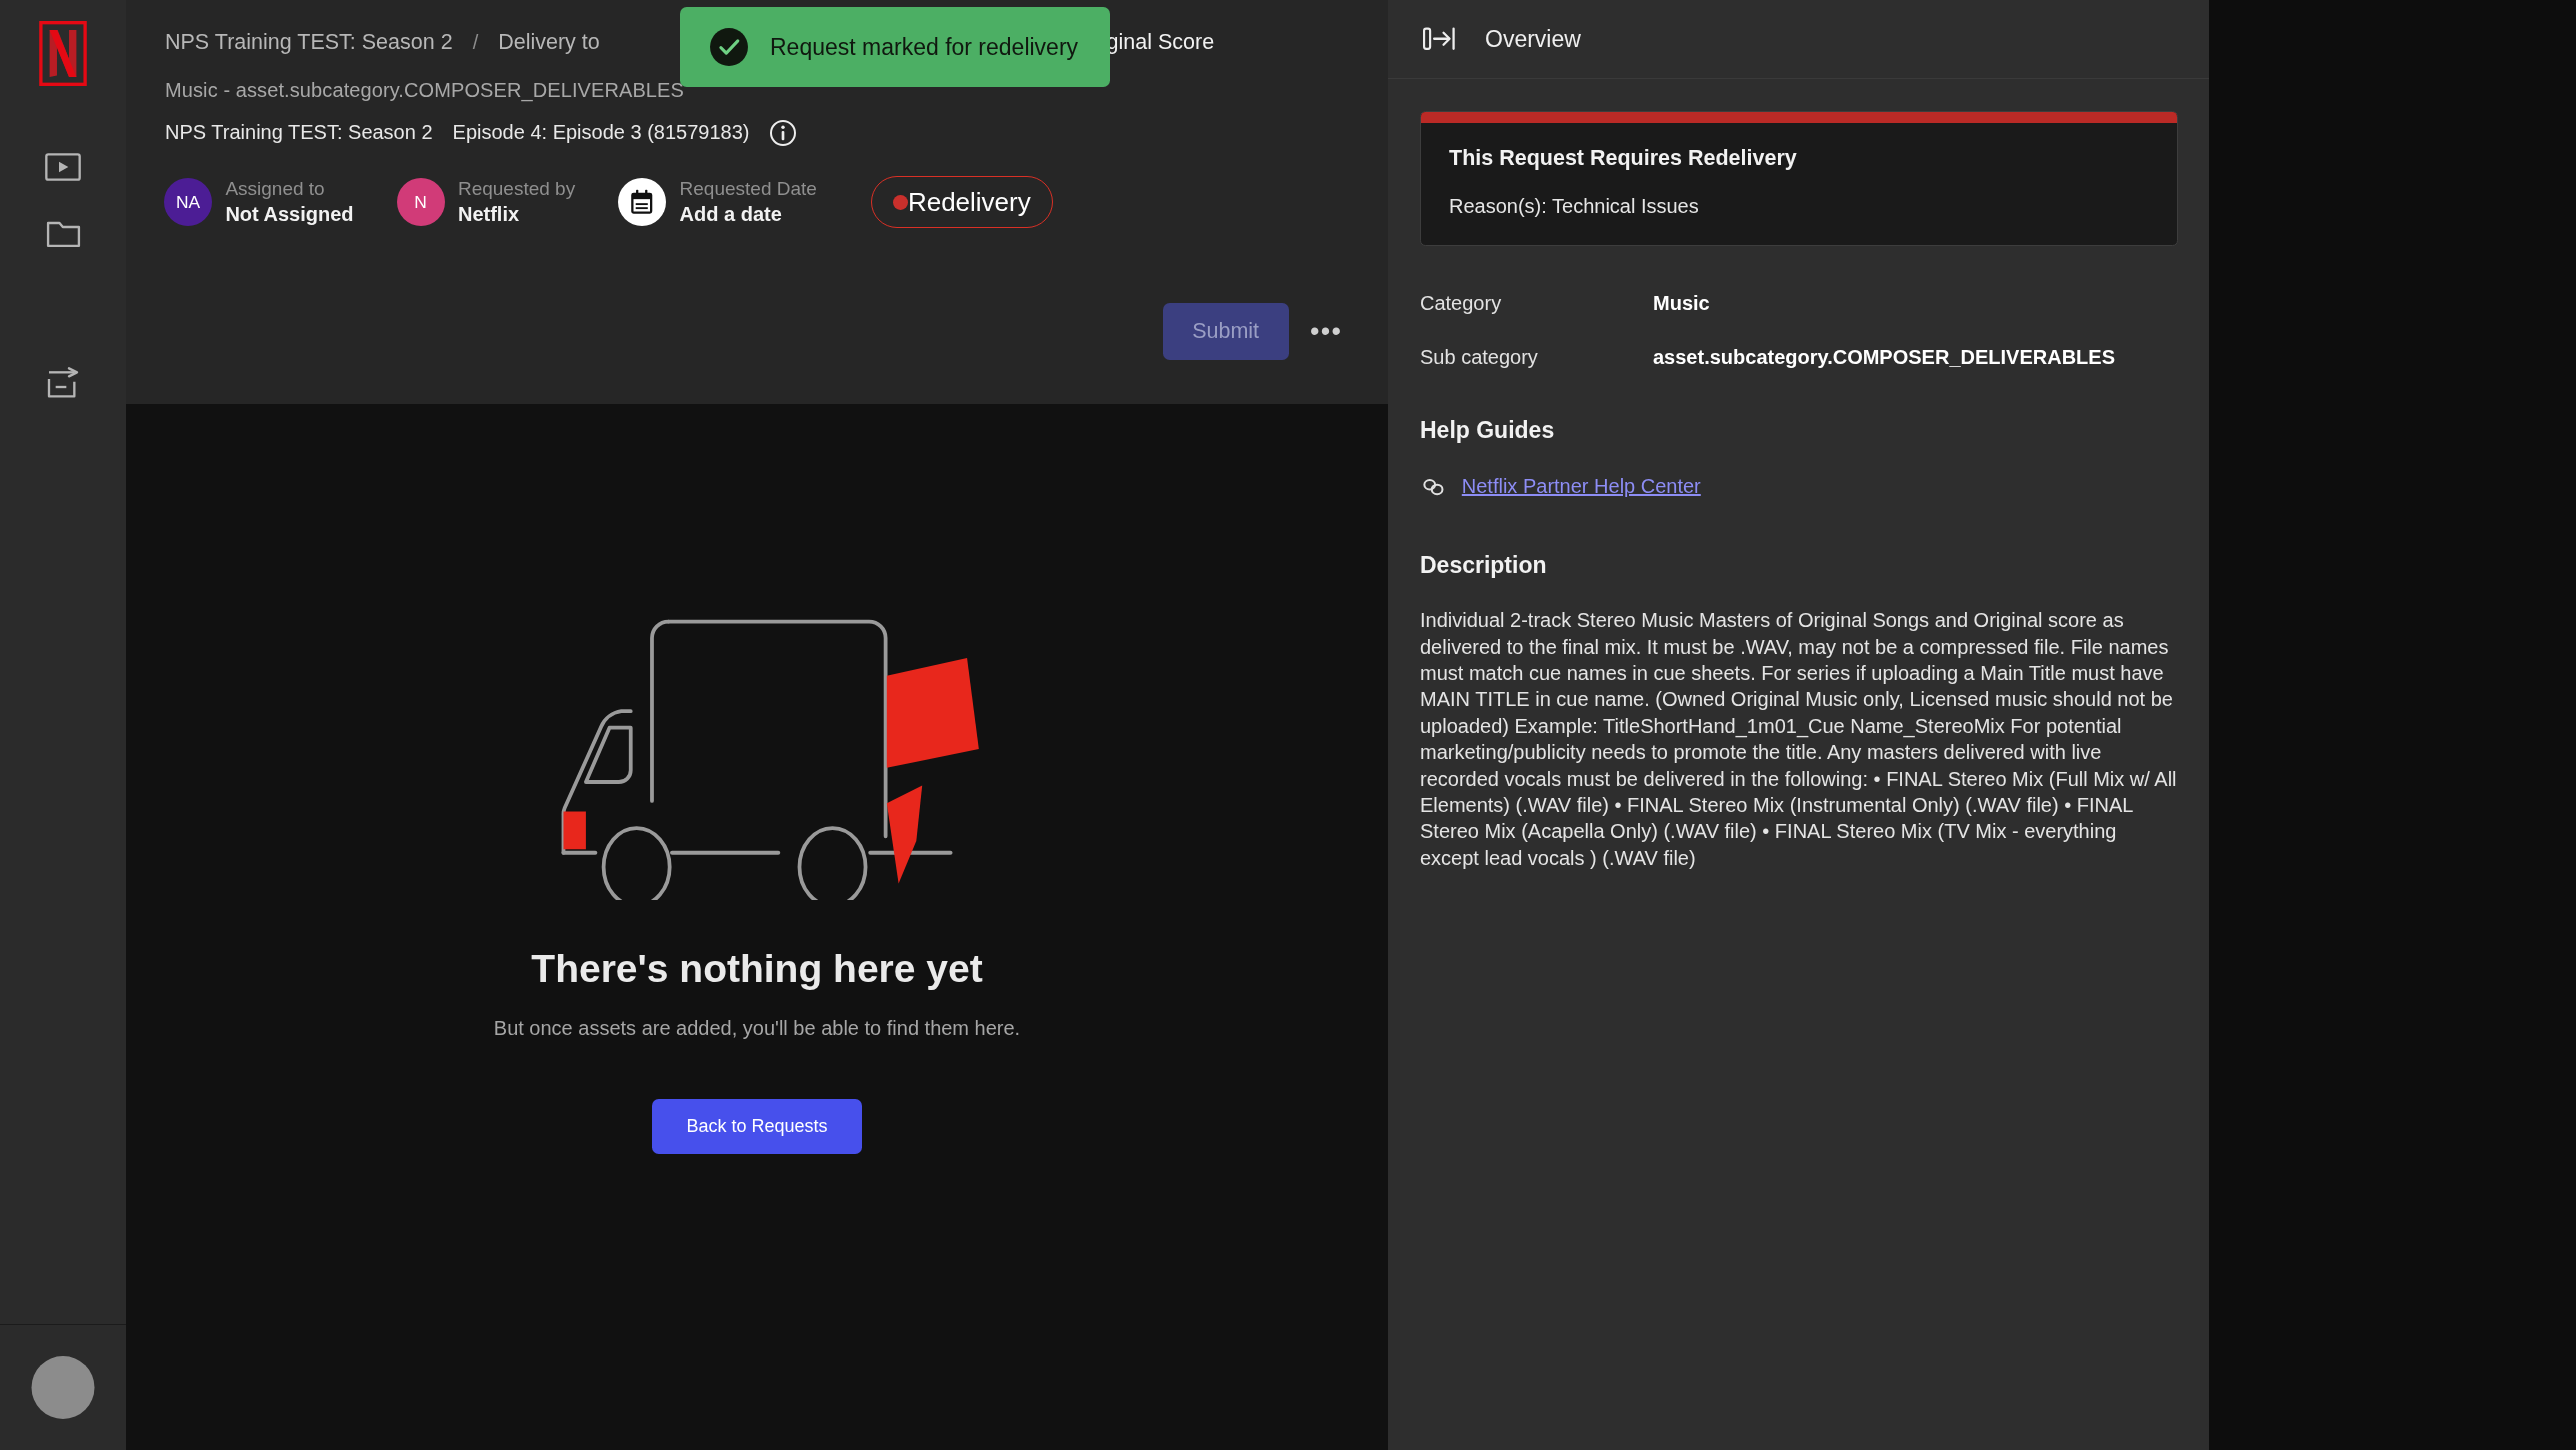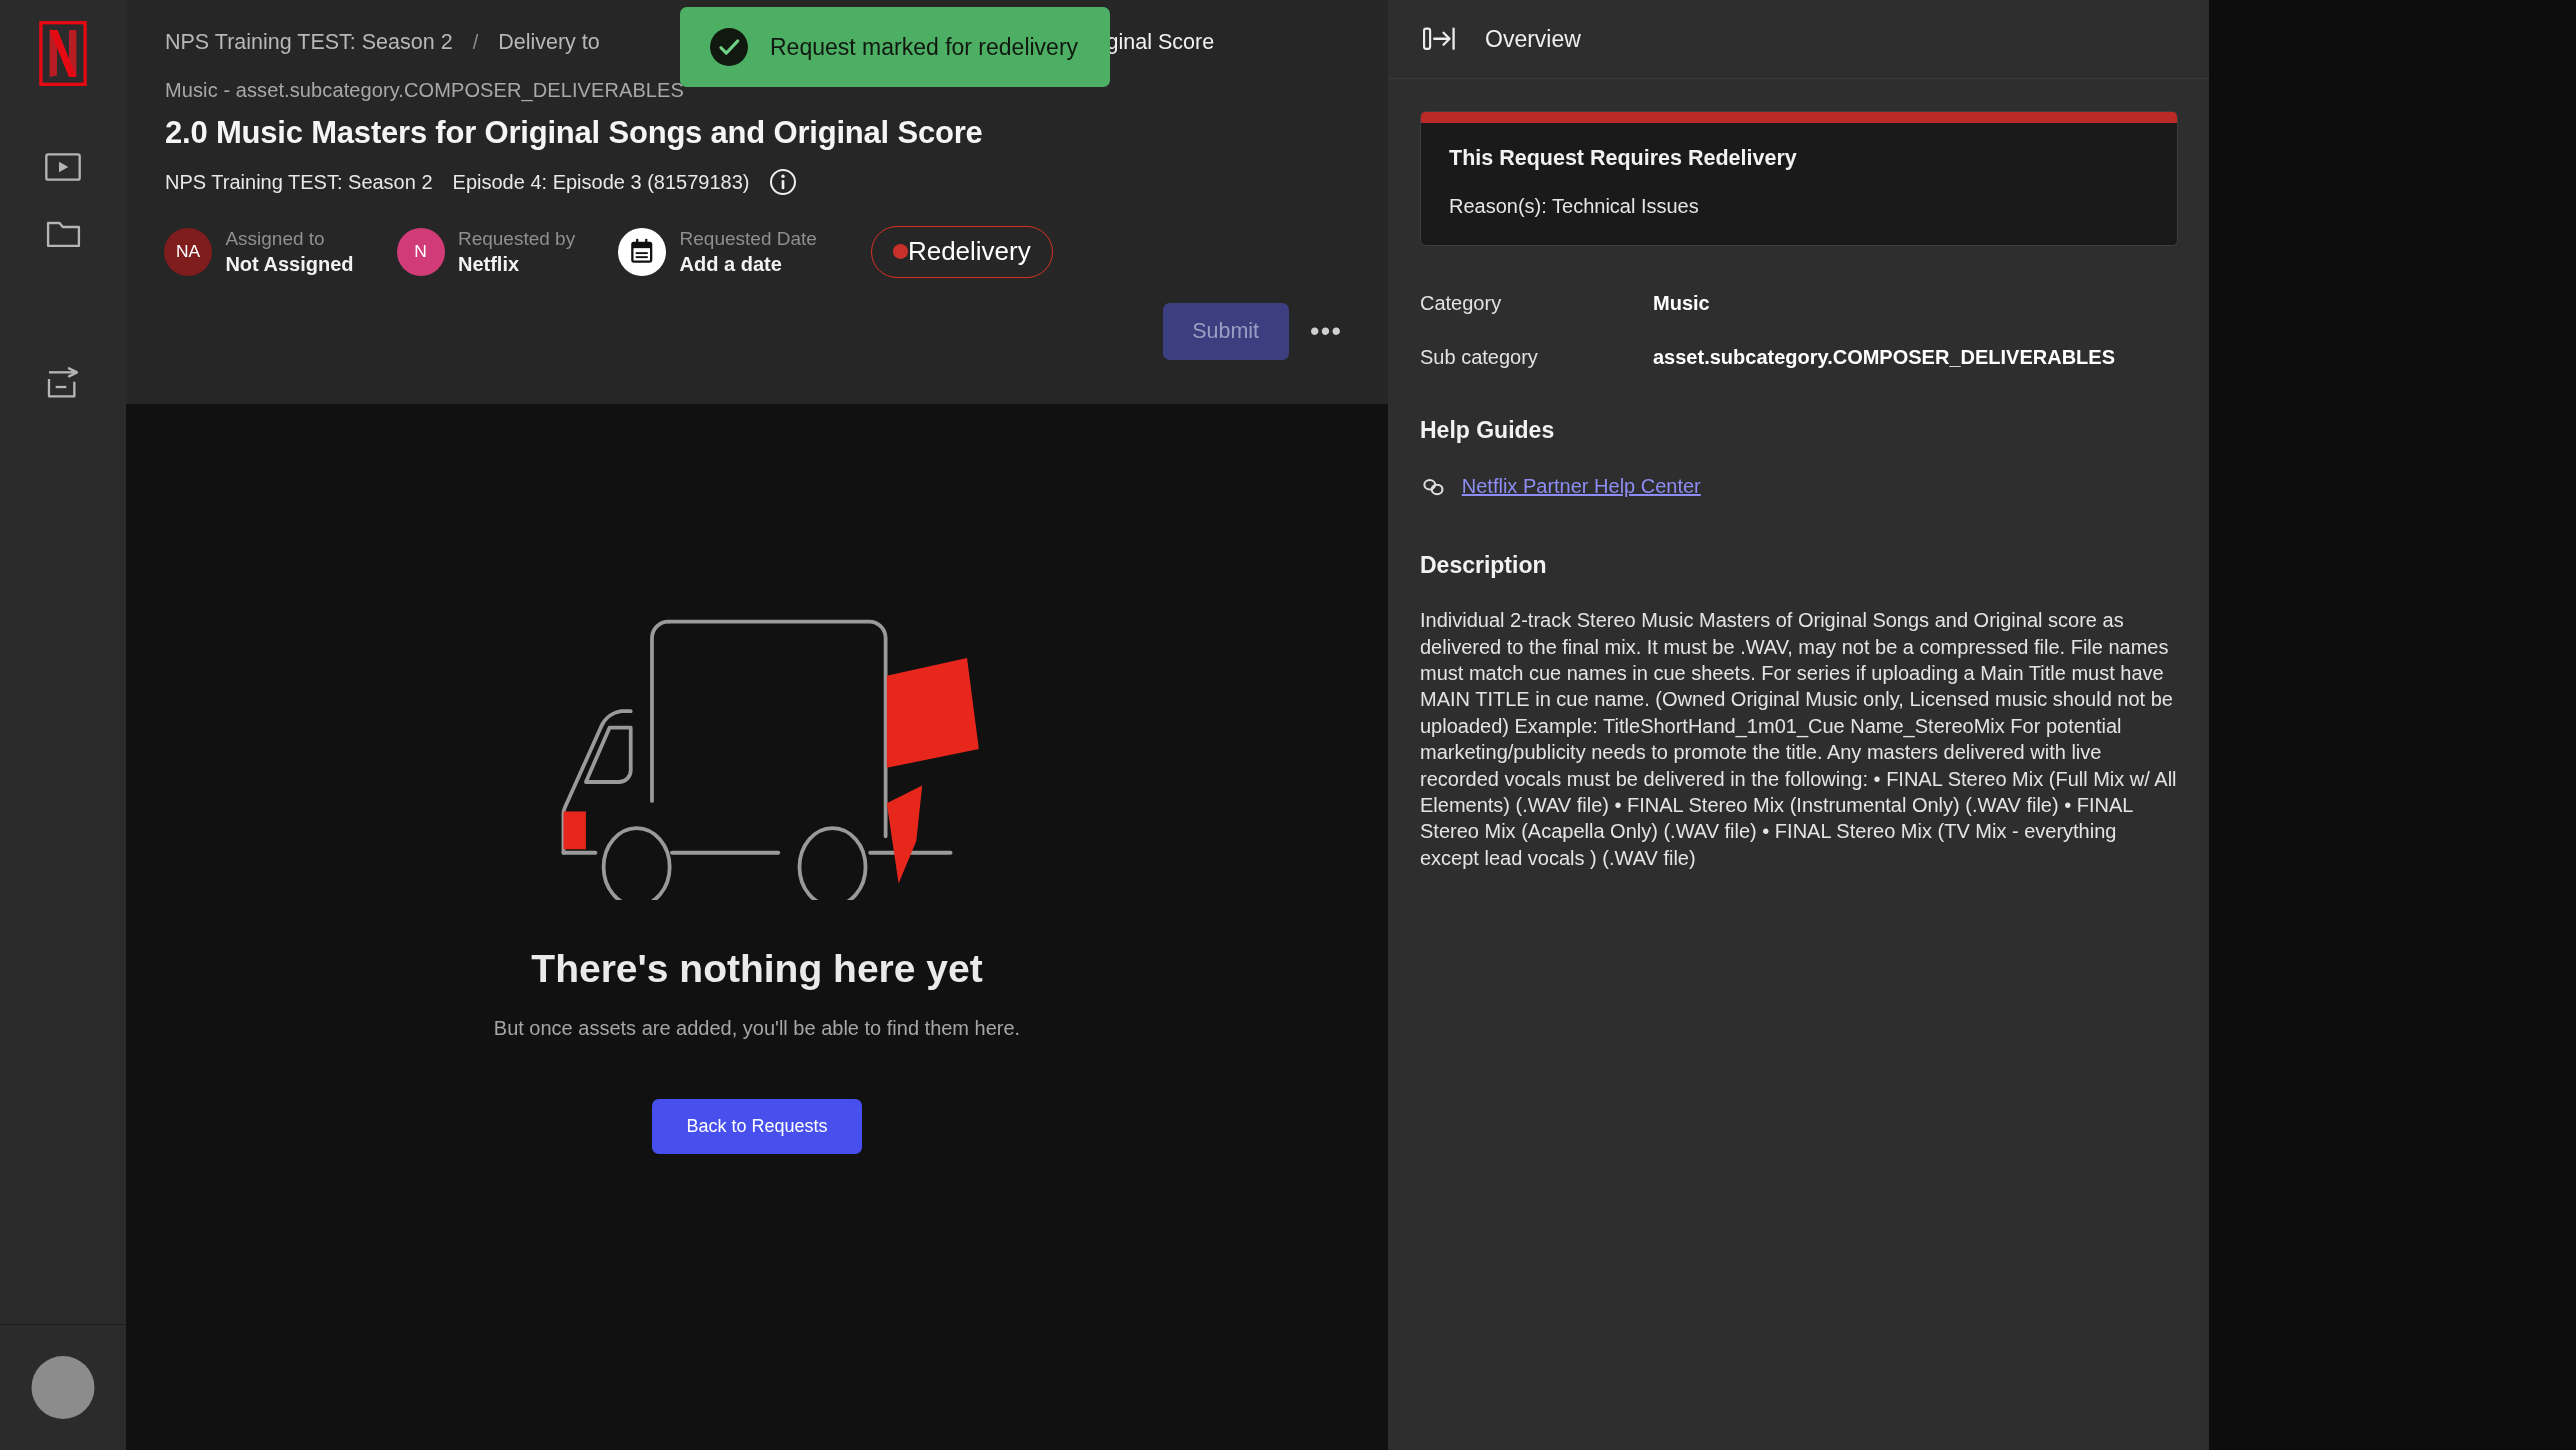--- a/index.html
+++ b/index.html
@@ -198,38 +198,37 @@
     <div class="topbar">
 
       <div class="breadcrumb">
         <span class="crumb">NPS Training TEST: Season 2</span>
         <span class="crumb sep">/</span>
         <span class="crumb">Delivery to</span>
         <span class="crumb last" style="margin-left:318px">ginal Songs and Original Score</span>
       </div>
 
       <div class="cat-line">Music - asset.subcategory.COMPOSER_DELIVERABLES</div>
-      <div class="page-title">2.0 Music Masters for Original Songs and Original Score</div>
 
       <div class="sub-line">
         <span>NPS Training TEST: Season 2</span>
         <span>Episode 4: Episode 3 (81579183)</span>
         <span class="info-icon">
           <svg width="28" height="28" viewBox="0 0 42 42">
             <circle cx="21" cy="21" r="18" fill="none" stroke="#ededed" stroke-width="3"></circle>
             <circle cx="21" cy="12.5" r="2.6" fill="#ededed"></circle>
             <rect x="19" y="18" width="4" height="14" rx="1.6" fill="#ededed"></rect>
           </svg>
         </span>
       </div>
 
       <div class="meta-row">
 
         <div class="meta-item">
-          <div class="avatar-circ" style="background:#7f1d1d">
+          <div class="avatar-circ" style="background:#4c1d95">
             <span>NA</span>
           </div>
           <div class="meta-txt">
             <span class="meta-label">Assigned to</span>
             <span class="meta-value">Not Assigned</span>
           </div>
         </div>
 
         <div class="meta-item">
           <div class="avatar-circ" style="background:#d13b78">

